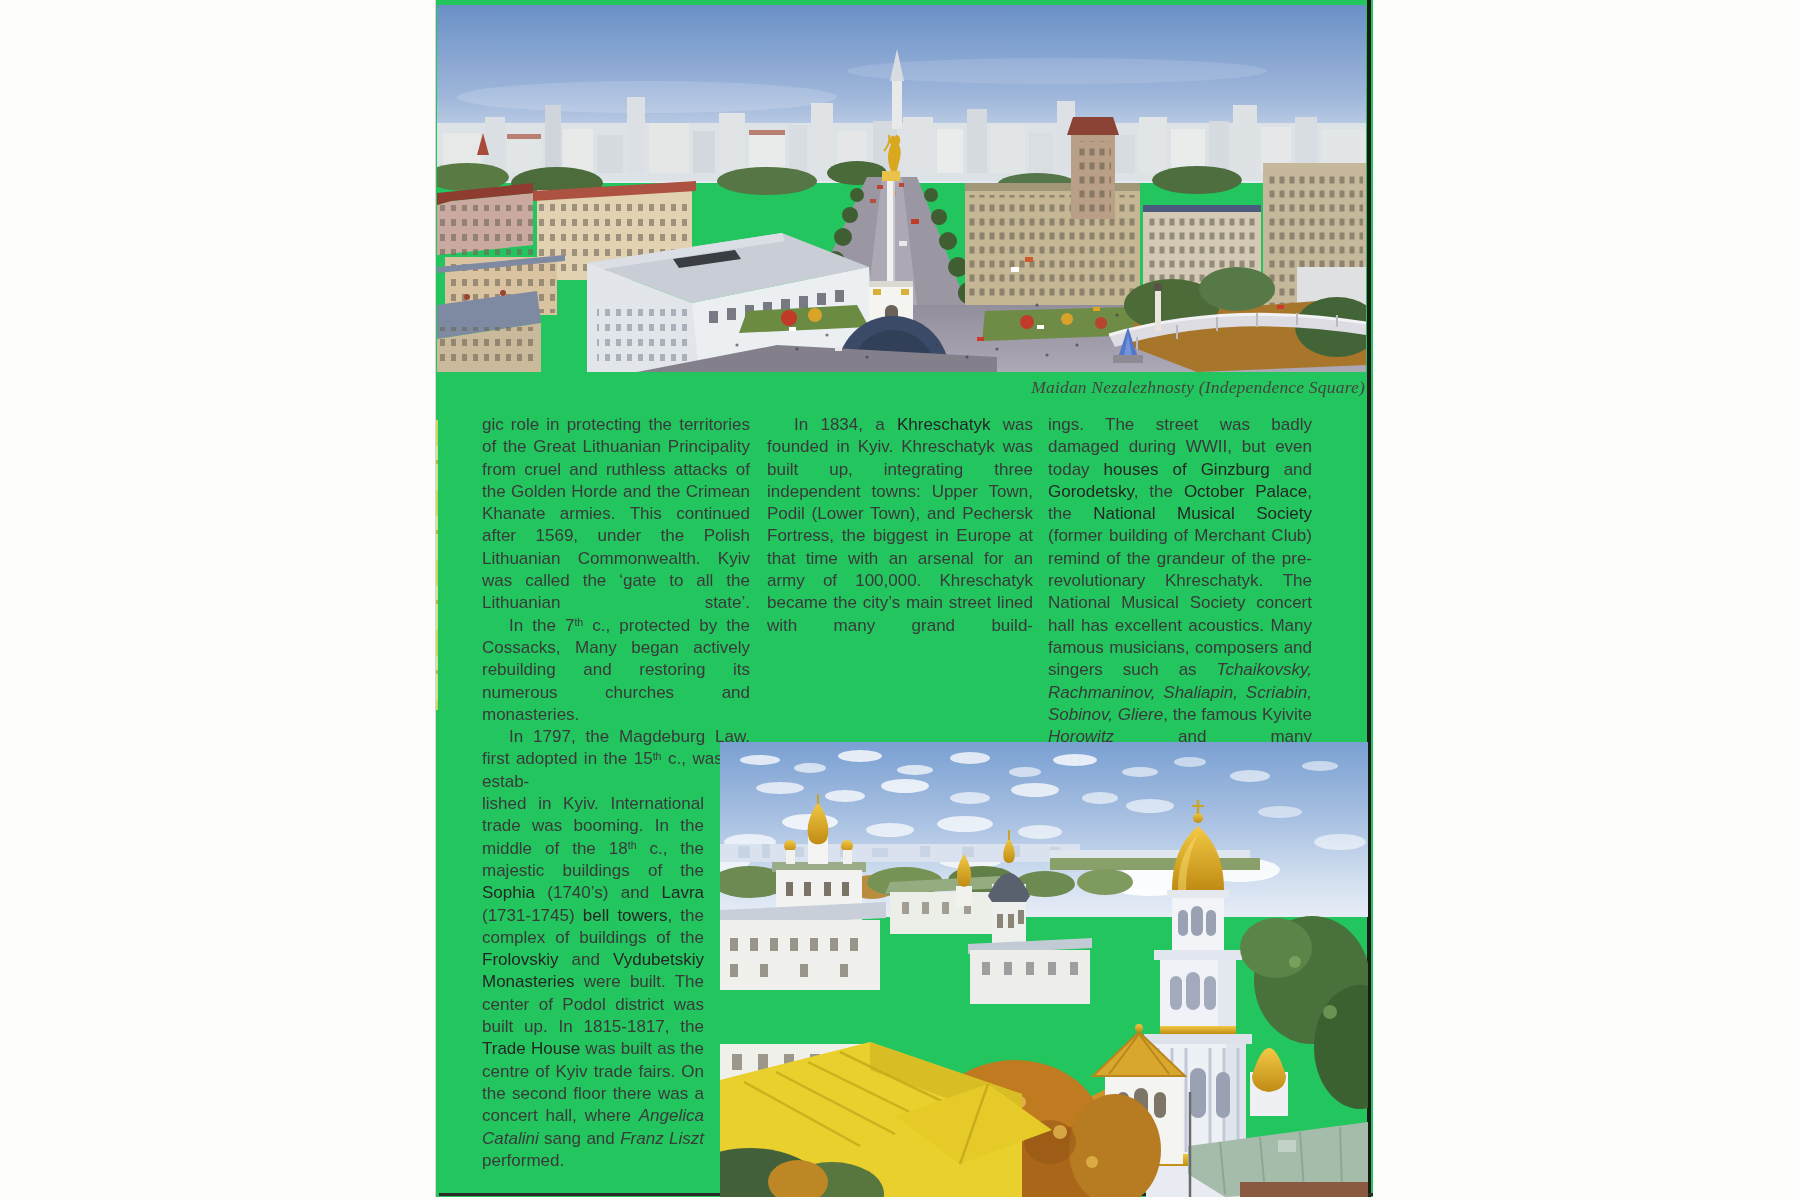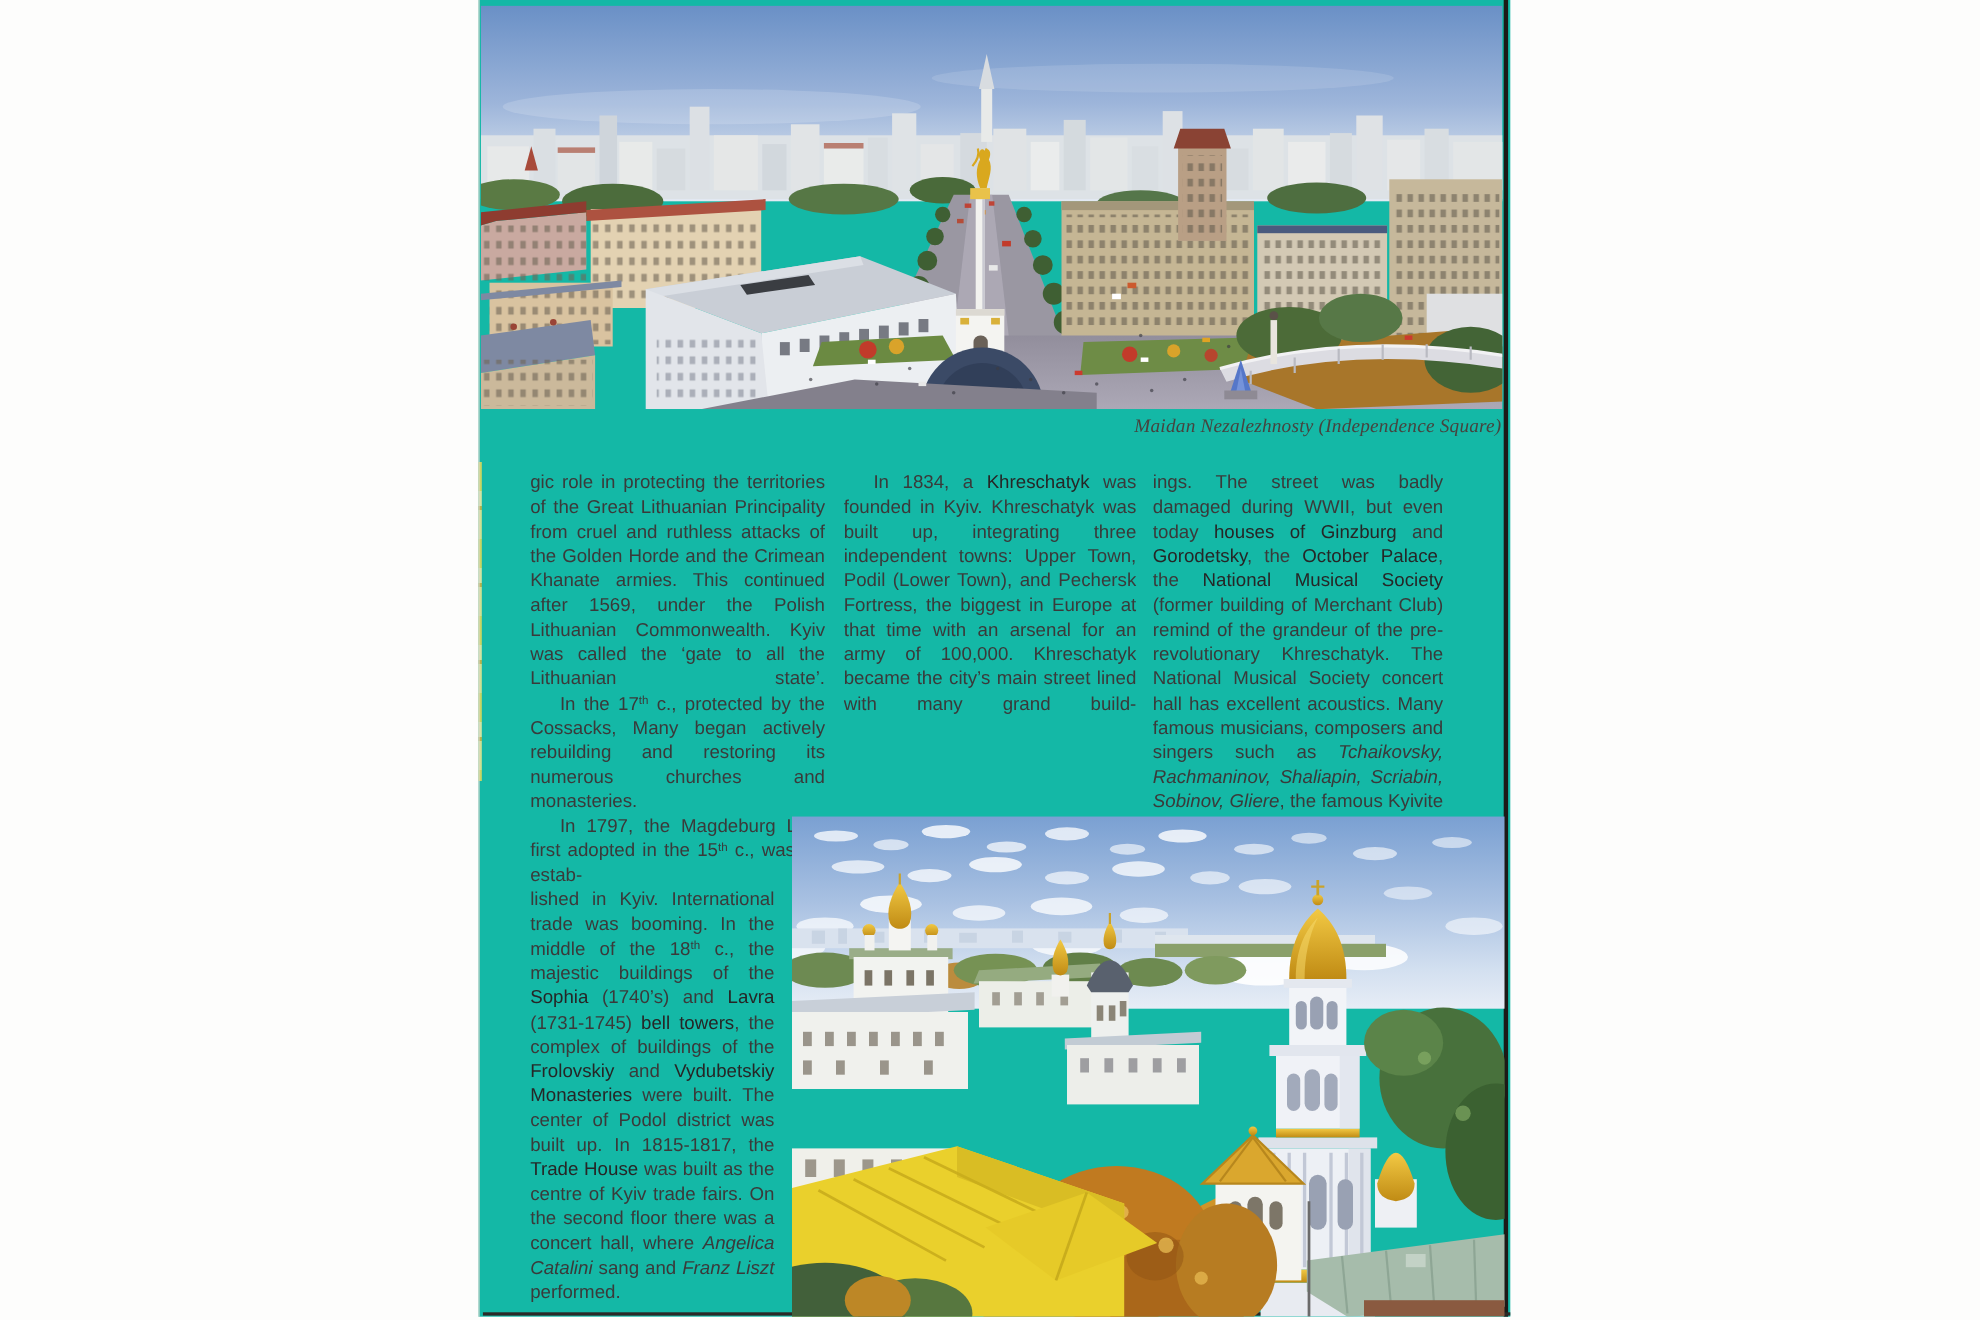--- a/index.html
+++ b/index.html
@@ -1,31 +1,31 @@
 <!DOCTYPE html>
 <html><head>
 <meta charset="utf-8">
 <style>
   html,body{margin:0;padding:0;background:#ffffff;}
   .stage{position:relative;width:1800px;height:1200px;background:#fdfdfc;overflow:hidden;
          font-family:"Liberation Sans",sans-serif;}
-  .page{position:absolute;left:435px;top:0;width:938px;height:1197px;background:#14b8a6;}
+  .page{position:absolute;left:435px;top:0;width:938px;height:1197px;background:#22c55e;}
   .page-edge-right{position:absolute;left:932px;top:0;width:4px;height:1197px;background:#1c1a17;}
   .page-edge-bottom{position:absolute;left:4px;top:1193px;width:934px;height:3px;background:#2b2926;}
   .page-edge-left{position:absolute;left:0;top:0;width:1px;height:1197px;background:#d8d6ce;}
   .artifact-yellow{position:absolute;left:0px;top:420px;width:3px;height:290px;
     background:repeating-linear-gradient(180deg,#eadc56 0 26px,#f4eca0 26px 40px,#d9b13a 40px 44px,#f2e88e 44px 70px);opacity:.85;}
   .photo{position:absolute;overflow:hidden;}
   .photo svg{display:block;width:100%;height:100%;}
   .photo-top{left:2px;top:5px;width:929px;height:367px;z-index:2;}
   .photo-bottom{left:285px;top:742px;width:648px;height:455px;z-index:3;}
   .caption{font-family:"Liberation Serif",serif;font-style:italic;color:#46443f;}
   .caption-top{position:absolute;top:377px;right:8px;width:620px;text-align:right;
     font-size:17.5px;letter-spacing:.2px;}
-  .col{position:absolute;top:428px;font-size:17px;line-height:22.3px;color:#3a3a3a;
+  .col{position:absolute;top:414px;font-size:17px;line-height:22.3px;color:#3a3a3a;
     text-align:justify;z-index:1;}
   .col p{margin:0;padding:0;}
   .col .indent{text-indent:27px;}
   .col .cont{text-align-last:justify;}
   .col1{left:47px;width:268px;}
   .col2{left:332px;width:266px;height:332px;overflow:hidden;}
   .col3{left:613px;width:264px;height:332px;overflow:hidden;}
   .narrow{width:222px;}
   .b{font-weight:normal;color:#262626;}
   .i{font-style:italic;}
@@ -265,21 +265,21 @@
             <circle cx="430" cy="352" r="1.6"></circle>
             <circle cx="300" cy="340" r="1.6"></circle>
         </g>
       </svg>
     </div>
 
     <div class="caption caption-top">Maidan Nezalezhnosty (Independence Square)</div>
 
     <div class="col col1">
       <p class="cont"><span>gic role in protecting the territories of the Great Lithuanian Principality from cruel and ruthless attacks of the Golden Horde and the Crimean Khanate armies. This continued after 1569, under the Polish Lithuanian Commonwealth. Kyiv was called the ‘gate to all the Lithuanian state’.</span></p>
-      <p class="indent"><span>In the 17</span><span class="sup">th</span><span> c., protected by the Cossacks, Many began actively rebuilding and restoring its numerous churches and monasteries.</span></p>
+      <p class="indent"><span>In the 7</span><span class="sup">th</span><span> c., protected by the Cossacks, Many began actively rebuilding and restoring its numerous churches and monasteries.</span></p>
       <p class="indent cont"><span>In 1797, the Magdeburg Law, first adopted in the 15</span><span class="sup">th</span><span> c., was re-estab-</span></p>
       <p class="narrow cont"><span>lished in Kyiv. International trade was booming. In the middle of the 18</span><span class="sup">th</span><span> c., the majestic buildings of the </span><span class="b">Sophia</span><span> (1740’s) and </span><span class="b">Lavra</span><span> (1731-1745) </span><span class="b">bell towers</span><span>, the complex of buildings of the </span><span class="b">Frolovskiy</span><span> and </span><span class="b">Vydubetskiy Monasteries</span><span> were built. The center of Podol district was built up. In 1815-1817, the </span><span class="b">Trade House</span><span> was built as the centre of Kyiv trade fairs. On the second floor there was a concert hall, where </span><span class="i">Angelica Catalini</span><span> sang and </span><span class="i">Franz Liszt</span><span> performed.</span></p>
 
     </div>
 
     <div class="col col2">
       <p class="indent cont"><span>In 1834, a </span><span class="b">Khreschatyk</span><span> was founded in Kyiv. Khreschatyk was built up, integrating three independent towns: Upper Town, Podil (Lower Town), and Pechersk Fortress, the biggest in Europe at that time with an arsenal for an army of 100,000. Khreschatyk became the city’s main street lined with many grand build-</span></p>
     </div>
 
     <div class="col col3">

